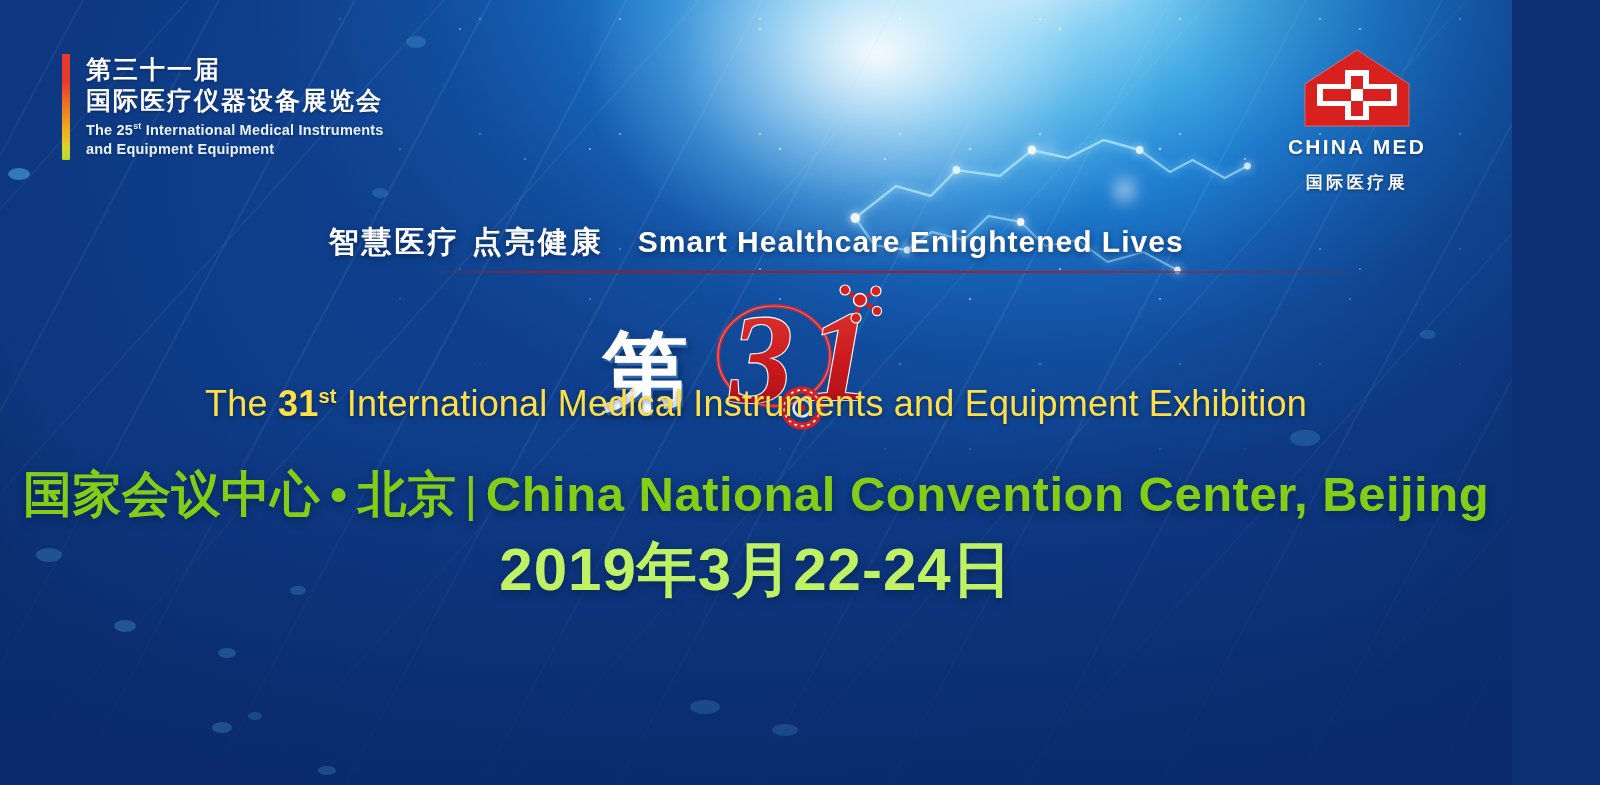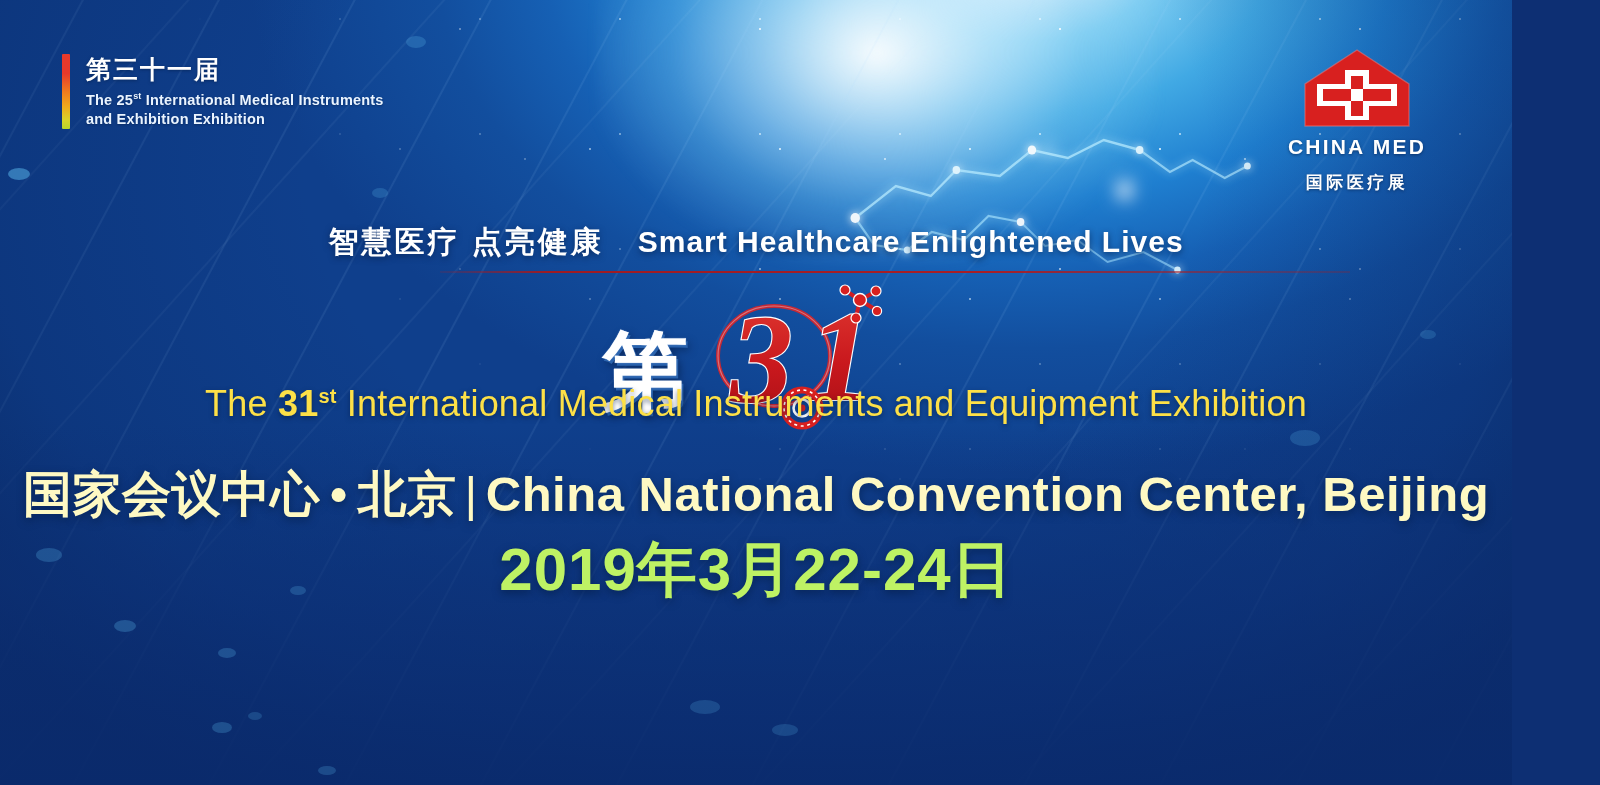--- a/index.html
+++ b/index.html
@@ -246,21 +246,21 @@
   }
   .sub-en b { font-weight: 700; }
   .sub-en .sup { font-size: 20px; vertical-align: super; font-weight: 700; }
 
   
   .venue {
     position: absolute;
     left: 0; right: 0;
     top: 462px;
     text-align: center;
-    color: #fef9c3;
+    color: #84cc16;
     font-size: 49px;
     font-weight: 700;
     letter-spacing: 0.5px;
     white-space: nowrap;
     text-shadow: 0 3px 8px rgba(4,26,66,0.6);
   }
   .venue .dot { display: inline-block; padding: 0 10px; }
   .venue .bar { display: inline-block; padding: 0 8px; font-weight: 400; }
 
   .date {
@@ -337,23 +337,24 @@
   <div class="bokeh" style="left:690px; top:700px; width:30px; height:14px; opacity:.4;"></div>
   <div class="bokeh" style="left:772px; top:724px; width:26px; height:12px; opacity:.38;"></div>
   <div class="bokeh" style="left:1290px;top:430px; width:30px; height:16px; opacity:.42;"></div>
   <div class="bokeh" style="left:1560px;top:756px; width:22px; height:12px; opacity:.5;"></div>
   <div class="bokeh" style="left:1420px;top:330px; width:16px; height:9px;  opacity:.4;"></div>
 
   <div class="header-block">
     <div class="accent-bar"></div>
     <div class="header-text">
       <div class="hdr-cn1">第三十一届</div>
+      <div class="hdr-cn2">国际医疗仪器设备展览会</div>
       <div class="hdr-en">
         <div><span>The 25</span><span class="sup">st</span><span> International Medical Instruments</span></div>
-        <div>and Exhibition Exhibition</div>
+        <div>and Equipment Equipment</div>
       </div>
     </div>
   </div>
 
   <div class="logo-block">
     <svg class="logo-mark" viewBox="0 0 112 82">
 
       <path d="M56 2 L108 36 L108 78 L4 78 L4 36 Z" fill="#d8201f"></path>
       <path d="M56 2 L108 36 L108 78 L4 78 L4 36 Z" fill="none" stroke="#f2797a" stroke-width="1.4" opacity="0.5"></path>
 

